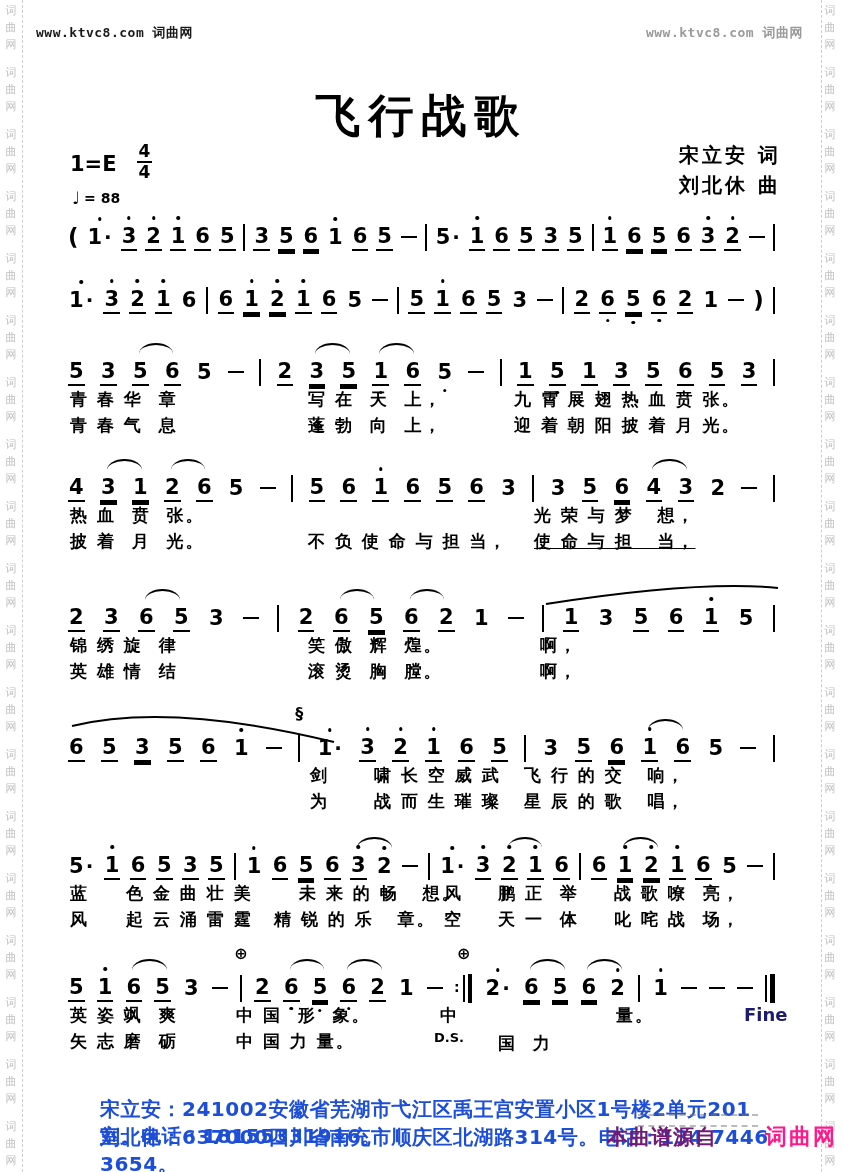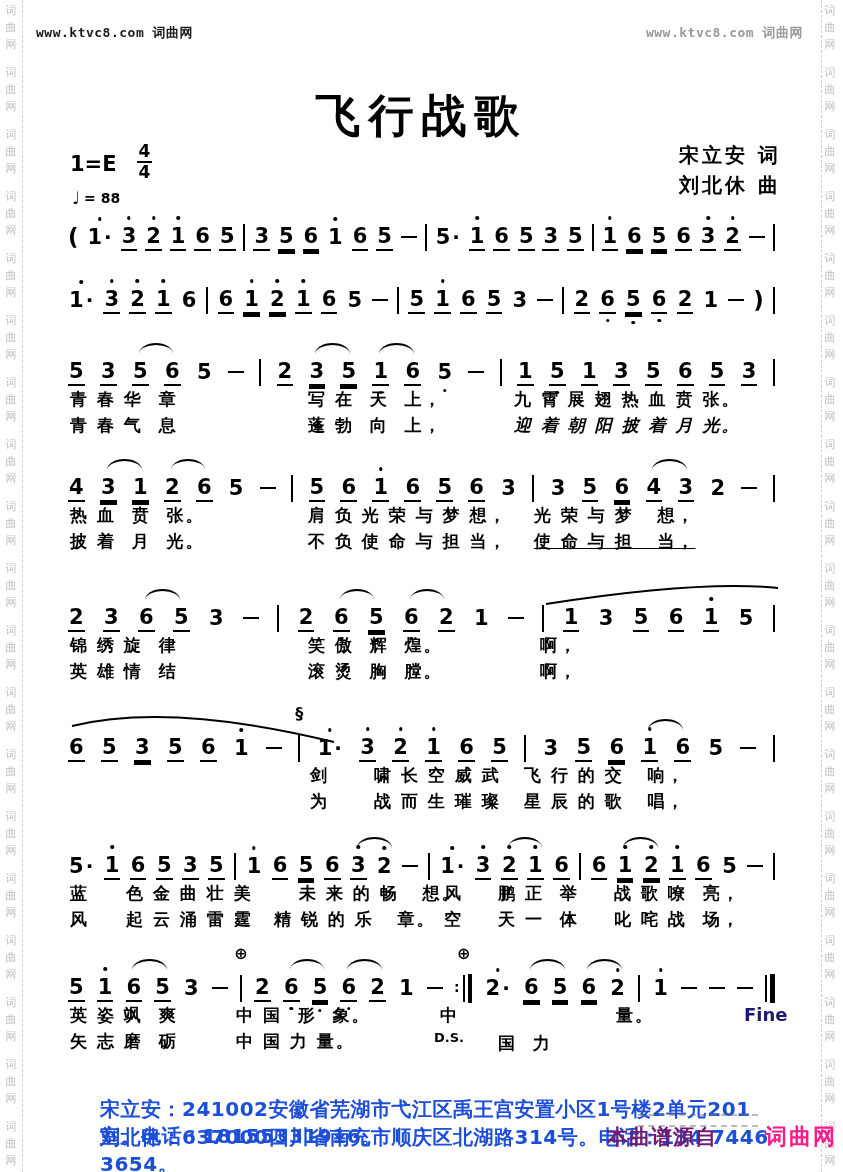--- a/index.html
+++ b/index.html
@@ -406,21 +406,21 @@
           </span>
         </div>
         <div class="lyric-row lyric-a">
           <span class="lyric-seg" style="left: 2px;">青 春 华  章</span>
           <span class="lyric-seg" style="left: 240px;">写 在  天  上，</span>
           <span class="lyric-seg" style="left: 446px;">九 霄 展 翅 热 血 贲 张。</span>
         </div>
         <div class="lyric-row lyric-b">
           <span class="lyric-seg" style="left: 2px;">青 春 气  息</span>
           <span class="lyric-seg" style="left: 240px;">蓬 勃  向  上，</span>
-          <span class="lyric-seg" style="left: 446px; font-style: italic;">迎 着 朝 阳 披 着 月 光。</span>
+          <span class="lyric-seg" style="left: 446px;">迎 着 朝 阳 披 着 月 光。</span>
         </div>
       </div>
       <div class="system" style="top: 473px; height: 84px;">
         <div class="notes">
           <span class="tok u1"><span class="">4</span></span>
           <span class="tok u2"><span class="">3</span><span class="slur"></span></span>
           <span class="tok u2"><span class="">1</span></span>
           <span class="tok u1"><span class="">2</span><span class="slur"></span></span>
           <span class="tok u1"><span class="">6</span></span>
           <span class="tok"><span class="">5</span></span>
@@ -444,21 +444,20 @@
           <span class="tok u1"><span class="">4</span><span class="slur"></span></span>
           <span class="tok u1"><span class="">3</span></span>
           <span class="tok"><span class="">2</span></span>
           <span class="dash"></span>
           <span class="barwrap">
             <span class="bar"></span>
           </span>
         </div>
         <div class="lyric-row lyric-a">
           <span class="lyric-seg" style="left: 2px;">热 血  贲  张。</span>
-          <span class="lyric-seg" style="left: 240px;">肩 负 光 荣 与 梦 想，</span>
           <span class="lyric-seg" style="left: 466px;">光 荣 与 梦   想，</span>
         </div>
         <div class="lyric-row lyric-b">
           <span class="lyric-seg" style="left: 2px;">披 着  月  光。</span>
           <span class="lyric-seg" style="left: 240px;">不 负 使 命 与 担 当，</span>
           <span class="lyric-seg" style="left: 466px; text-decoration: underline;">使 命 与 担   当，</span>
         </div>
       </div>
       <div class="system" style="top: 603px; height: 84px;">
         <div class="notes">

